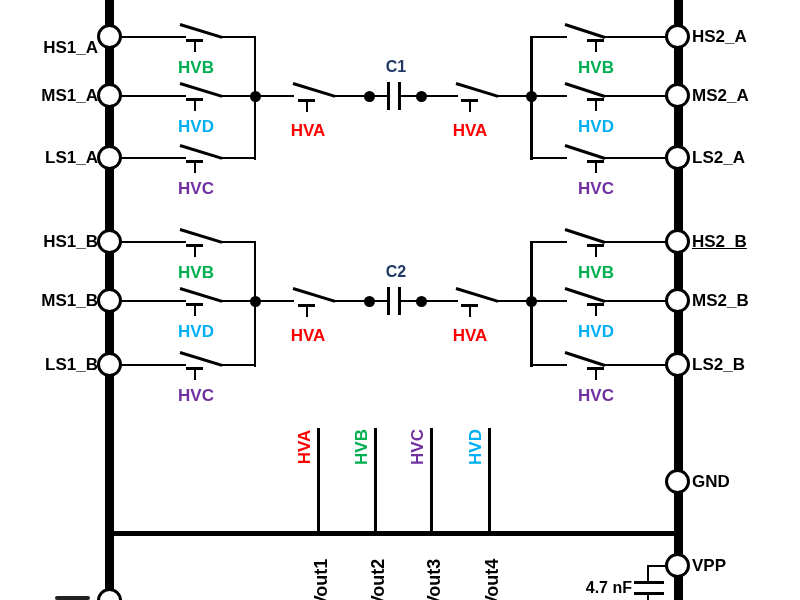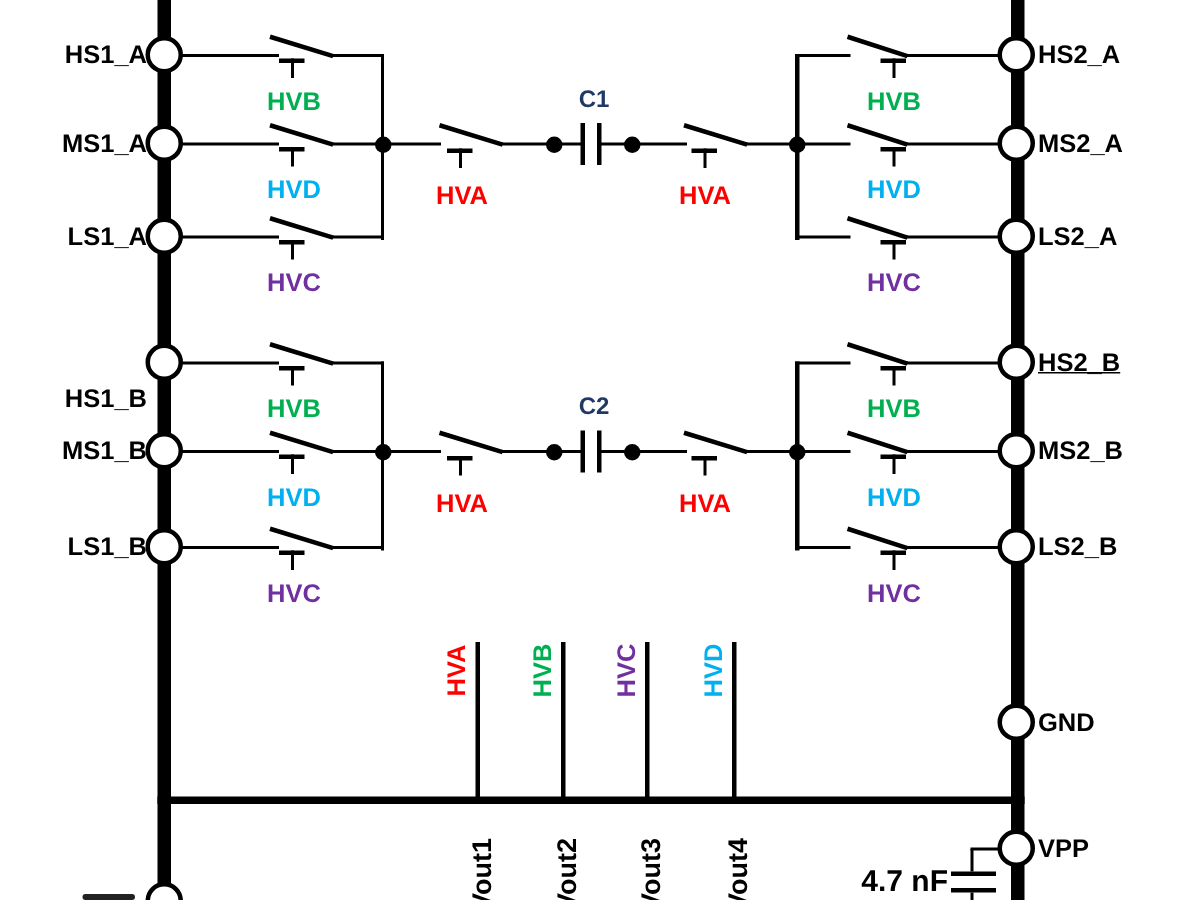--- a/index.html
+++ b/index.html
@@ -8,21 +8,21 @@
   .sh{position:absolute;background:#000;}
   .blade{position:absolute;height:3px;background:#000;transform-origin:0 50%;}
   .term{position:absolute;width:19px;height:19px;border:3.5px solid #000;border-radius:50%;background:#fff;}
   .dot{position:absolute;width:11px;height:11px;border-radius:50%;background:#000;}
   .lbl{position:absolute;font-weight:bold;font-size:17px;line-height:20px;color:#000;white-space:nowrap;}
   .ctr{width:60px;text-align:center;}
   .ra{width:80px;text-align:right;}
   .rot{transform:rotate(-90deg);text-align:center;}
   .red{color:#ff0000}.grn{color:#00b050}.blu{color:#00b0f0}.pur{color:#7030a0}
   .navy{color:#1f3864;font-size:16px;}
-  .small{font-size:20px;}
+  .small{font-size:16px;}
   .blob{position:absolute;background:#222;border-radius:2px;}
 </style>
 </head>
 <body>
 
 <div id="canvas">
 
   <div class="sh" style="left:104.5px;top:0;width:9px;height:594px;"></div>
   <div class="sh" style="left:673.5px;top:0;width:9px;height:600px;"></div>
   <div class="sh" style="left:104.5px;top:531px;width:578px;height:5px;"></div>
@@ -158,24 +158,24 @@
   <div class="lbl ctr navy" style="left:366px;top:262px;">C2</div>
   <div class="dot" style="left:249.5px;top:295.5px;"></div>
   <div class="dot" style="left:525.75px;top:295.5px;"></div>
 
   <div class="term" style="left:97px;top:24px;"></div>
   <div class="term" style="left:97px;top:83px;"></div>
   <div class="term" style="left:97px;top:145px;"></div>
   <div class="term" style="left:97px;top:229px;"></div>
   <div class="term" style="left:97px;top:288px;"></div>
   <div class="term" style="left:97px;top:352px;"></div>
-  <div class="lbl ra" style="left:18px;top:27px;">HS1_A</div>
+  <div class="lbl ra" style="left:18px;top:38px;">HS1_A</div>
   <div class="lbl ra" style="left:18px;top:86px;">MS1_A</div>
   <div class="lbl ra" style="left:18px;top:148px;">LS1_A</div>
-  <div class="lbl ra" style="left:18px;top:232px;margin-top:24px;">HS1_B</div>
+  <div class="lbl ra" style="left:18px;top:232px;">HS1_B</div>
   <div class="lbl ra" style="left:18px;top:291px;">MS1_B</div>
   <div class="lbl ra" style="left:18px;top:355px;">LS1_B</div>
 
   <div class="term" style="left:665px;top:24px;"></div>
   <div class="term" style="left:665px;top:83px;"></div>
   <div class="term" style="left:665px;top:145px;"></div>
   <div class="term" style="left:665px;top:229px;"></div>
   <div class="term" style="left:665px;top:288px;"></div>
   <div class="term" style="left:665px;top:352px;"></div>
   <div class="term" style="left:665px;top:469px;"></div>

